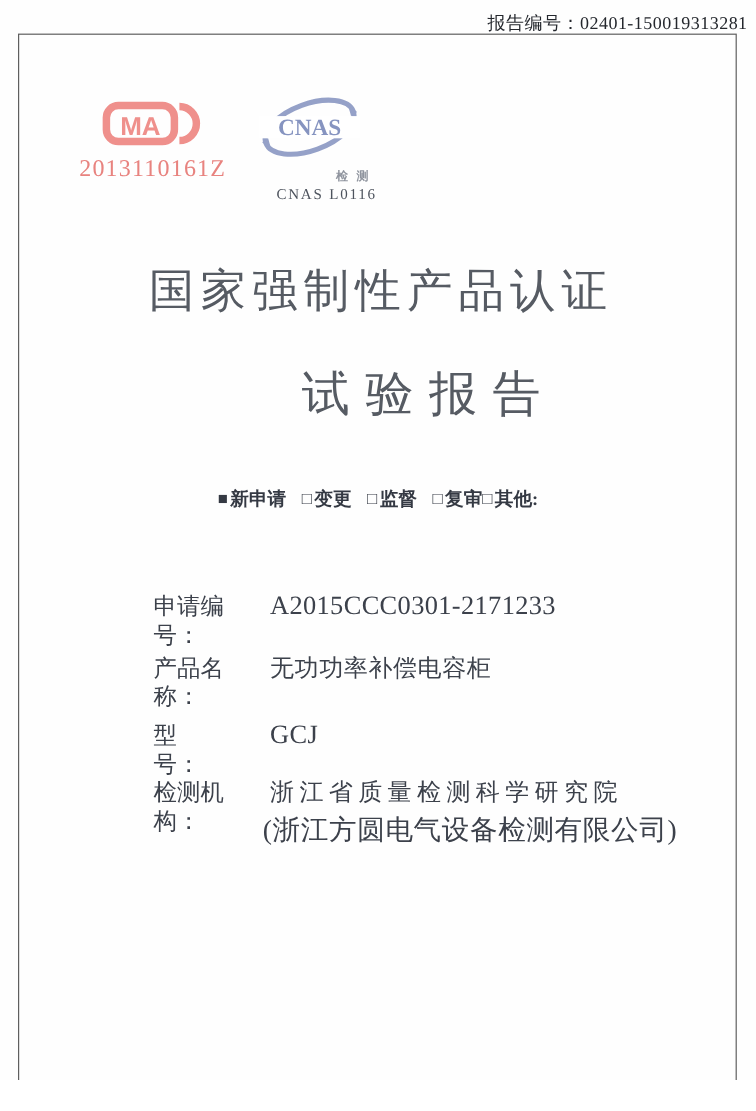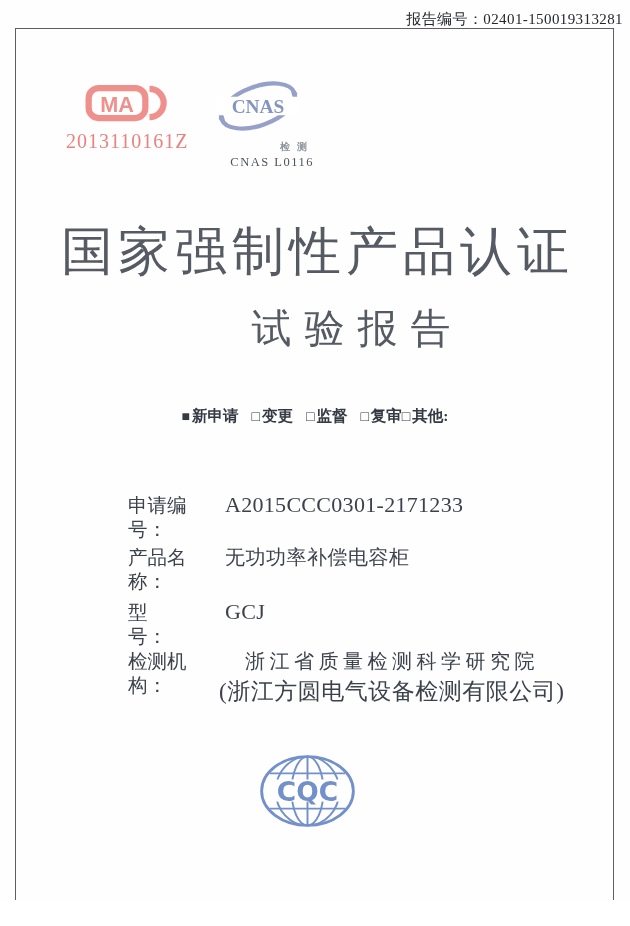--- a/index.html
+++ b/index.html
@@ -26,21 +26,21 @@
   .cnas-block svg { width:88px; height:64px; display:block; margin:0 auto; }
   .cnas-caption { margin-top:2px; font-size:10px; color:#8f949e; letter-spacing:7px; padding-left:7px; font-weight:bold; }
   .cnas-code { margin-top:1px; font-size:12.5px; color:#4d535d; letter-spacing:1.5px; }
 
   .cqc-block { position:absolute; left:259px; top:753px; width:112px; }
   .cqc-block svg { width:97px; height:76px; display:block; }
 
   
   .title-line1 {
     position:absolute; top:217px; left:0; width:630px; text-align:center;
-    font-size:52px; color:#565b63; letter-spacing:5px; padding-left:5px; font-weight:500;
+    font-size:38px; color:#565b63; letter-spacing:5px; padding-left:5px; font-weight:500;
   }
   .title-line2 {
     position:absolute; top:301px; left:0; width:630px; text-align:center;
     font-size:40px; color:#565b63; letter-spacing:13px; padding-left:13px; font-weight:500;margin-left:36px;
   }
 
   
   .checkbox-row {
     position:absolute; top:406px; left:0; width:630px;
     display:flex; justify-content:center; align-items:center;
@@ -48,21 +48,21 @@
   }
   .cb-item { display:inline-flex; align-items:center; margin-right:13px; }
   .cb-item:nth-child(4), .cb-item:nth-child(5) { margin-right:0; }
   .cb-box { margin-right:2px; font-size:14px; line-height:1; }
 
   
   .field-row { position:absolute; left:128px; display:flex; align-items:baseline; color:#3c414b; line-height:1.22; }
   .row-appno   { top:492px; }
   .row-product { top:525px;margin-top:20px; }
   .row-model   { top:599px; }
-  .row-org     { top:649px;gap:20px; }
+  .row-org     { top:649px; }
   .field-label { width:97px; flex:0 0 97px; font-size:19.5px; }
   .field-value-cjk   { font-size:20px; letter-spacing:0.5px; }
   .field-value-serif { font-size:22px; letter-spacing:0.3px; }
   .org-line1 { font-size:20px; letter-spacing:4.5px; }
   .org-line2 { position:absolute; left:219px; top:676px; font-size:23px; color:#3c414b; letter-spacing:0.5px; }
 </style>
 </head>
 <body>
 
 <div class="page">
@@ -134,26 +134,14 @@
     <span class="field-label">型　　号：</span>
     <span class="field-value-serif">GCJ</span>
   </div>
 
   <div class="field-row row-org">
     <span class="field-label">检测机构：</span>
     <span class="org-line1">浙江省质量检测科学研究院</span>
   </div>
   <div class="org-line2">(浙江方圆电气设备检测有限公司)</div>
 
-  <div class="cqc-block">
-    <svg viewBox="0 0 110 84">
-      <ellipse cx="55" cy="42" rx="18" ry="39" fill="none" stroke="#7390ca" stroke-width="2.2"></ellipse>
-      <ellipse cx="55" cy="42" rx="36" ry="39" fill="none" stroke="#7390ca" stroke-width="2.2"></ellipse>
-      <line x1="55" y1="3" x2="55" y2="81" stroke="#7390ca" stroke-width="2.2"></line>
-      <line x1="12" y1="22" x2="98" y2="22" stroke="#7390ca" stroke-width="2.2"></line>
-      <line x1="12" y1="62" x2="98" y2="62" stroke="#7390ca" stroke-width="2.2"></line>
-      <rect x="4" y="29" width="102" height="25" fill="#ffffff"></rect>
-      <ellipse cx="55" cy="42" rx="52" ry="39" fill="none" stroke="#7390ca" stroke-width="3.2"></ellipse>
-      <text x="55" y="53" text-anchor="middle" font-size="30" font-weight="bold" font-family="'DejaVu Sans','Liberation Sans',sans-serif" fill="#7390ca">CQC</text>
-    </svg>
-  </div>
 
 </div>
 
 </body></html>

